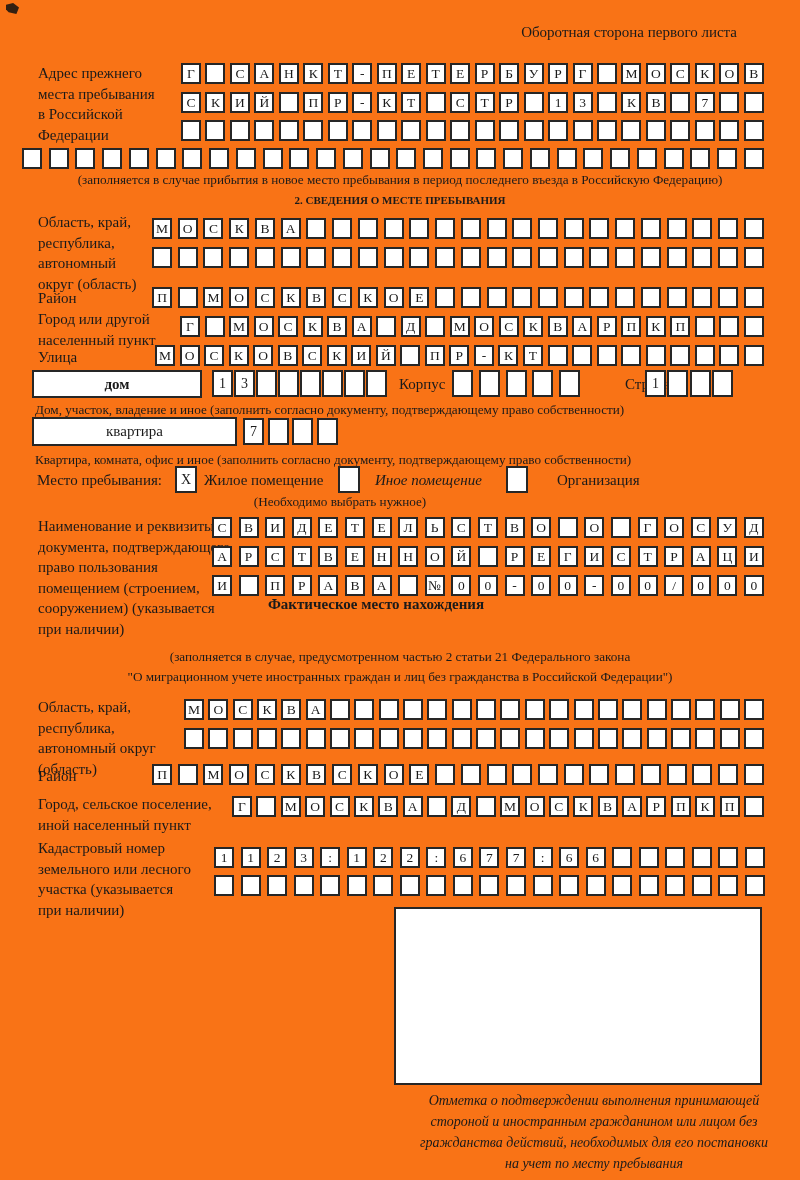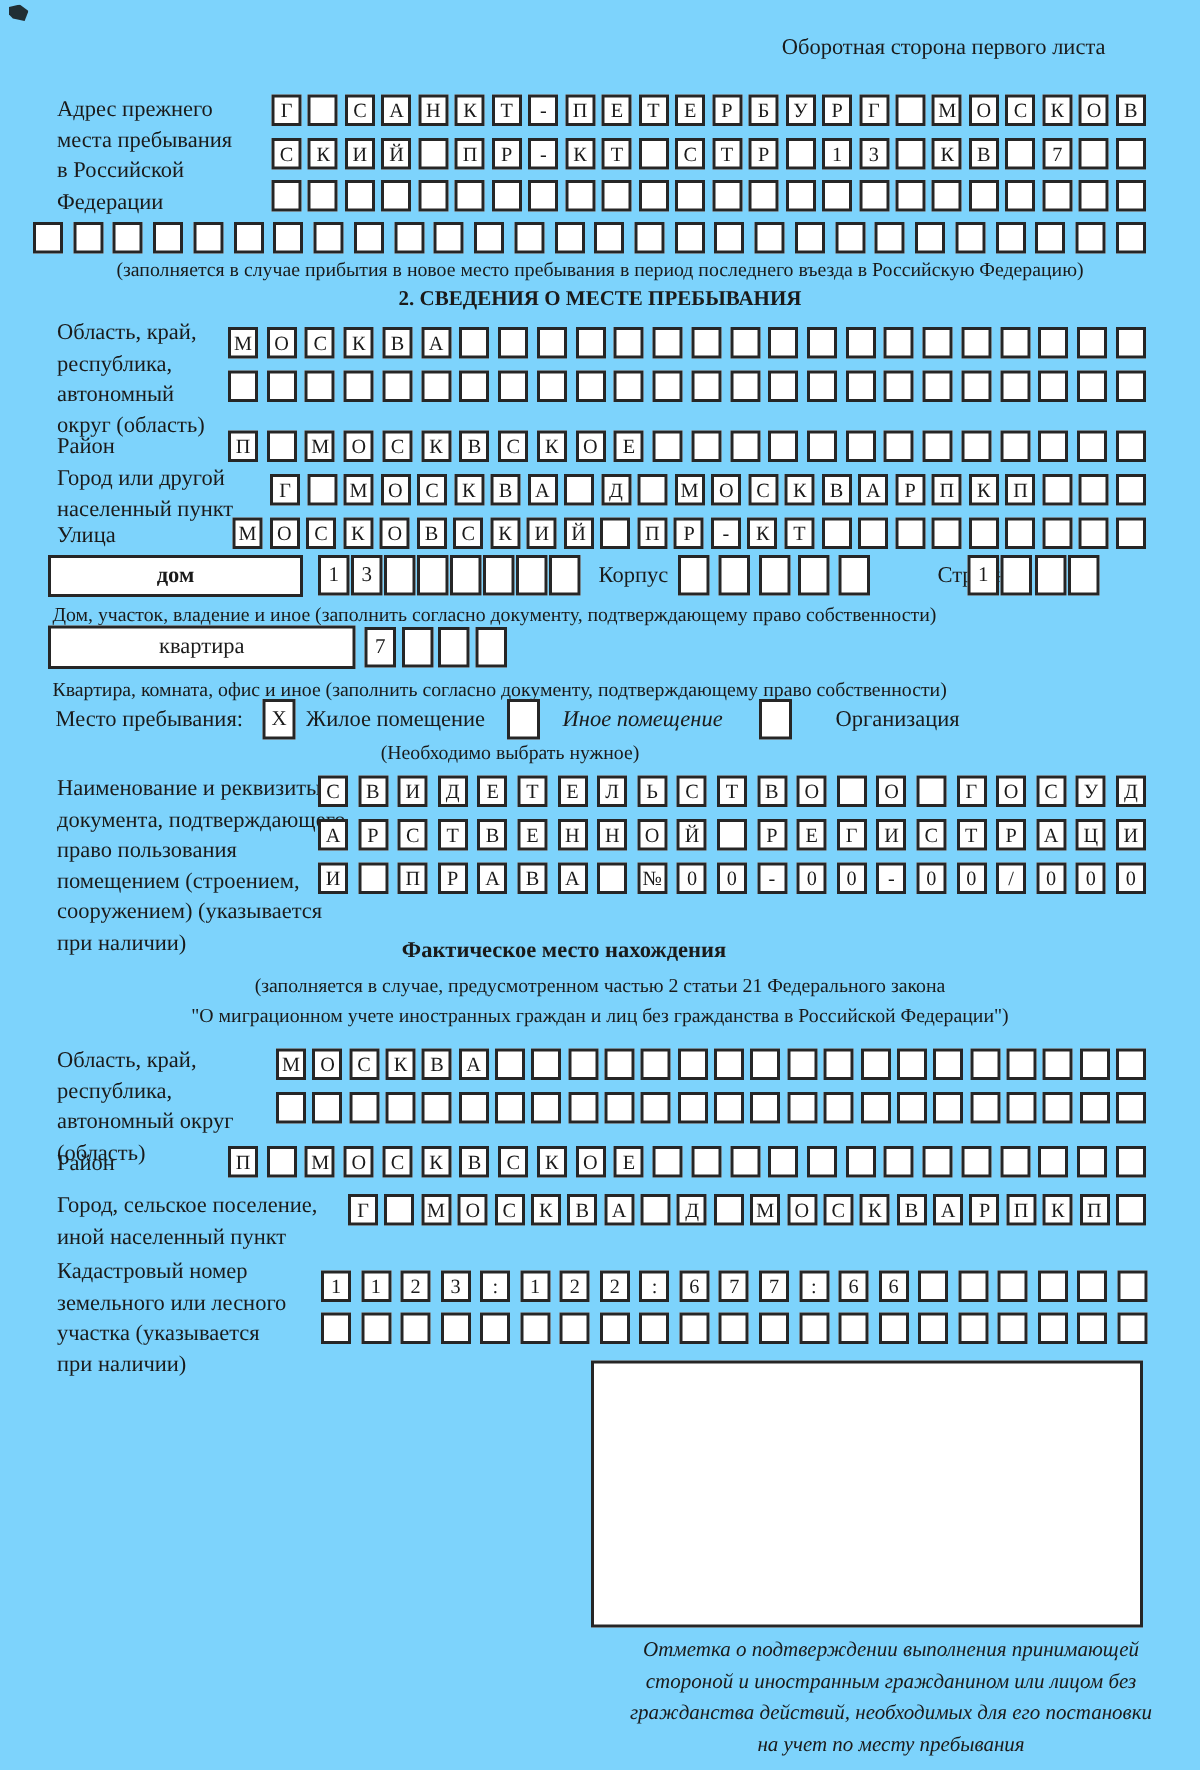--- a/index.html
+++ b/index.html
@@ -1,17 +1,17 @@
 <!DOCTYPE html>
 <html><head>
 <meta charset="utf-8">
 <style>
   html,body{margin:0;padding:0;background:#e9e9e9;}
   #page{
-    position:relative;width:800px;height:1180px;background:#7dd3fc;
+    position:relative;width:800px;height:1180px;background:#f97316;
     font-family:"Liberation Serif","DejaVu Serif",serif;color:#1a1a1a;
     margin:0 auto;overflow:hidden;
   }
   .abs{position:absolute;}
   .lbl{font-size:15px;line-height:20.5px;white-space:pre-line;}
   .note{font-size:13.2px;line-height:17px;}
   .center{text-align:center;}
   .bold{font-weight:bold;}
   .box-row{position:absolute;display:flex;justify-content:space-between;}
   .cell{
@@ -43,21 +43,21 @@
 
   <div class="abs lbl" style="right:63px;top:22px;">Оборотная сторона первого листа</div>
 
   <div class="abs note center" style="left:10px;top:171px;width:780px;">(заполняется в случае прибытия в новое место пребывания в период последнего въезда в Российскую Федерацию)</div>
 
   <div class="abs lbl" style="left:38px;top:63px;">Адрес прежнего
 места пребывания
 в Российской
 Федерации</div>
 
-  <div class="abs lbl bold center" style="left:0;top:190px;width:800px;font-size:14px;">2. СВЕДЕНИЯ О МЕСТЕ ПРЕБЫВАНИЯ</div>
+  <div class="abs lbl bold center" style="left:0;top:190px;width:800px;font-size:11px;">2. СВЕДЕНИЯ О МЕСТЕ ПРЕБЫВАНИЯ</div>
 
   <div class="abs lbl" style="left:38px;top:212px;">Область, край,
 республика,
 автономный
 округ (область)</div>
 
   <div class="abs lbl" style="left:38px;top:288px;">Район</div>
 
   <div class="abs lbl" style="left:38px;top:309px;">Город или другой
 населенный пункт</div>
@@ -84,21 +84,21 @@
 
   <div class="abs note center" style="left:160px;top:493px;width:360px;">(Необходимо выбрать нужное)</div>
 
   <div class="abs lbl" style="left:38px;top:516px;">Наименование и реквизиты
 документа, подтверждающего
 право пользования
 помещением (строением,
 сооружением) (указывается
 при наличии)</div>
 
-  <div class="abs lbl bold center" style="left:0;top:624px;width:752px;">Фактическое место нахождения</div>
+  <div class="abs lbl bold center" style="left:0;top:594px;width:752px;">Фактическое место нахождения</div>
   <div class="abs note center" style="left:10px;top:648px;width:780px;">(заполняется в случае, предусмотренном частью 2 статьи 21 Федерального закона</div>
   <div class="abs note center" style="left:10px;top:668px;width:780px;">"О миграционном учете иностранных граждан и лиц без гражданства в Российской Федерации")</div>
 
   <div class="abs lbl" style="left:38px;top:697px;">Область, край,
 республика,
 автономный округ
 (область)</div>
   <div class="abs lbl" style="left:38px;top:766px;">Район</div>
   <div class="abs lbl" style="left:38px;top:794px;">Город, сельское поселение,
 иной населенный пункт</div>

